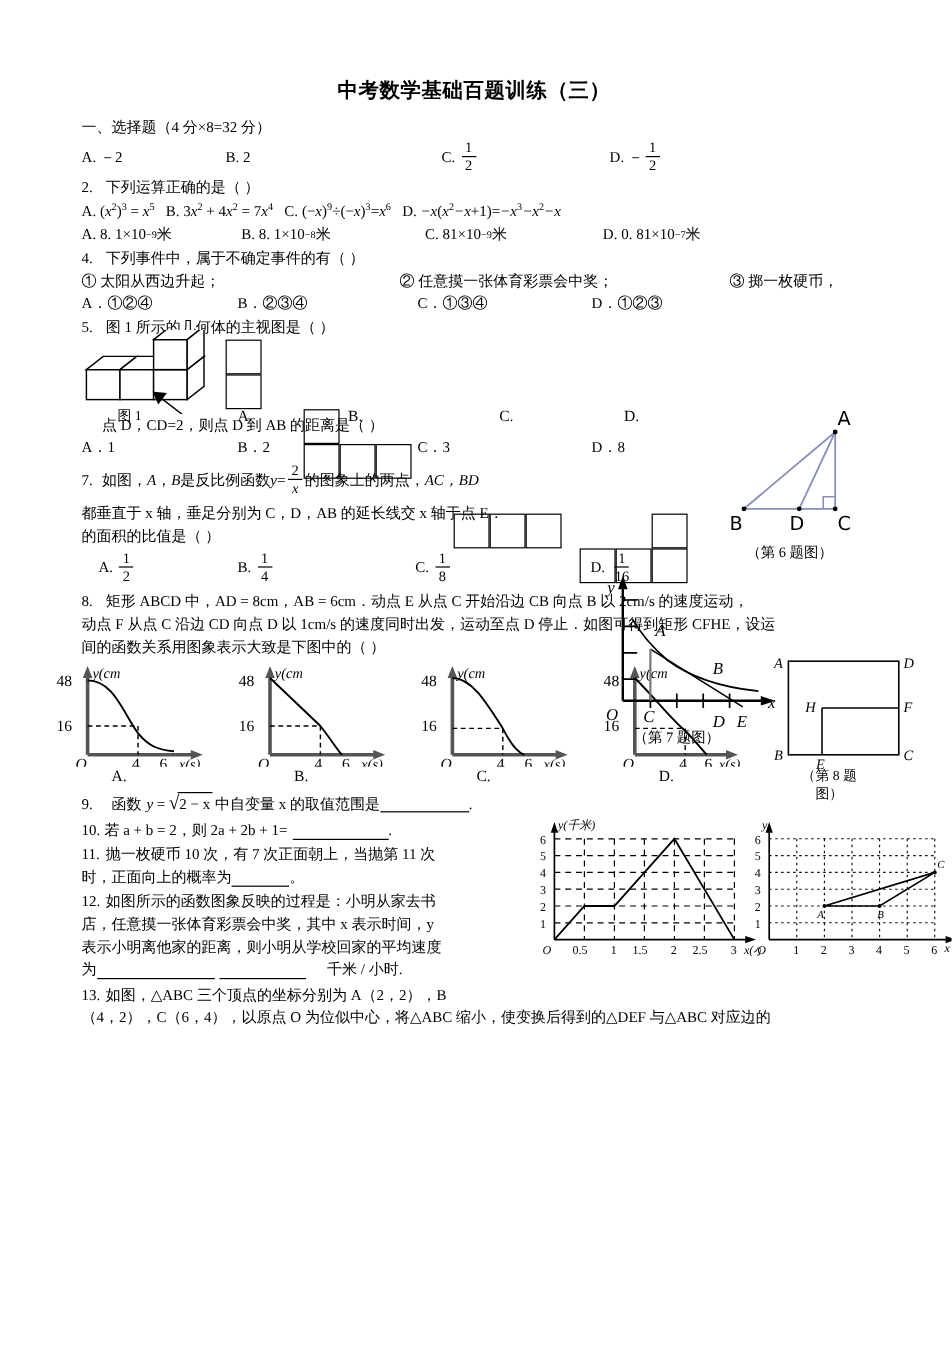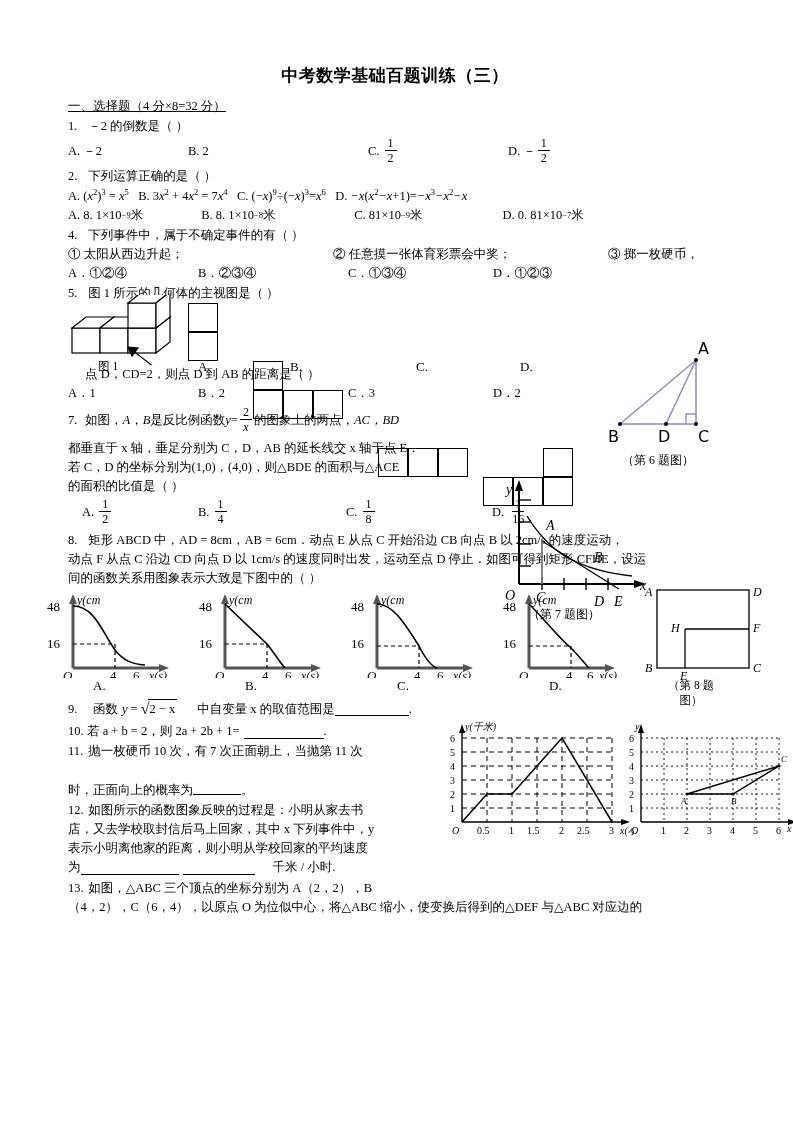--- a/index.html
+++ b/index.html
@@ -22,21 +22,21 @@
   }
   h1.title{
     font-family:"DejaVu Sans","Liberation Sans",sans-serif;
     font-weight:bold;
     font-size:17px;
     text-align:center;
     margin:0 0 10px 0;
     letter-spacing:.5px;
   }
   .line{line-height:1.52;margin:0;white-space:nowrap;}
-  .sec{margin-top:0;text-decoration:underline;}
+  .sec{margin-top:0;}
   .q{margin-top:1px;}
   .qn{display:inline-block;min-width:17px;}
   .opts{display:flex;align-items:center;}
   .opt{display:inline-flex;align-items:center;}
   i.v{font-style:italic;font-family:"Liberation Serif",serif;}
   .frac{display:inline-flex;flex-direction:column;align-items:center;
         vertical-align:middle;line-height:1;margin:0 2px;position:relative;top:-1px;}
   .frac .num{border-bottom:1px solid #000;padding:0 3px 1px 3px;font-size:12px;}
   .frac .den{padding:1px 3px 0 3px;font-size:12px;}
   sup{font-size:8.5px;vertical-align:super;}
@@ -53,24 +53,20 @@
 </head>
 <body>
 
 <div class="page">
   <div class="inner">
 
     <h1 class="title">中考数学基础百题训练（三）</h1>
 
     <p class="line sec">一、选择题（4 分×8=32 分）</p>
 
-    <p class="line q">
-      <span class="qn">1.</span>
-      <span>－2 的倒数是（     ）</span>
-    </p>
     <div class="line opts" style="height:30px;">
       <span class="opt" style="width:120px;">
         <span>A.</span>&nbsp;
         <span>－2</span>
       </span>
       <span class="opt" style="width:180px;">
         <span>B.</span>&nbsp;
         <span>2</span>
       </span>
       <span class="opt" style="width:140px;">
@@ -226,41 +222,40 @@
       <div class="fig-abs optlabel" style="left:452px;top:56px;">D.</div>
     </div>
 
     <p class="line" style="padding-left:17px;">
       <span>点 D，CD=2，则点 D 到 AB 的距离是（     ）</span>
     </p>
     <div class="line" style="display:flex;">
       <span style="width:130px;">A．1</span>
       <span style="width:150px;">B．2</span>
       <span style="width:145px;">C．3</span>
-      <span>D．2</span>
+      <span>D．8</span>
     </div>
 
     <div class="line q" style="display:flex;align-items:center;margin-top:4px;">
       <span class="qn">7.</span>
       <span>如图，</span>
       <i class="v">A</i>
       <span>，</span>
       <i class="v">B</i>
       <span>是反比例函数</span>
       <i class="v">y</i>
       <span>=</span>
       <span class="frac">
         <span class="num">2</span>
         <span class="den"><i class="v">x</i></span>
       </span>
       <span>的图象上的两点，</span>
       <i class="v">AC，BD</i>
     </div>
     <p class="line" style="margin-top:5px;">都垂直于 x 轴，垂足分别为 C，D，AB 的延长线交 x 轴于点 E．</p>
-    <p class="line">若 C，D 的坐标分别为(1,0)，(4,0)，则△BDE 的面积与△ACE</p>
     <p class="line">的面积的比值是（     ）</p>
     <div class="line opts" style="height:32px;padding-left:14px;">
       <span class="opt" style="width:116px;">
         <span>A.</span>&nbsp;
         <span class="frac">
           <span class="num">1</span>
           <span class="den">2</span>
         </span>
       </span>
       <span class="opt" style="width:148px;">
@@ -412,48 +407,48 @@
     </div>
 
 
     <div class="line q" style="display:flex;align-items:center;">
       <span class="qn">9.</span>
       <span style="margin-left:8px;">函数</span>
       <i class="v" style="margin-left:4px;">y</i>
       <span style="margin:0 3px;">=</span>
       <span style="font-size:16px;">√</span>
         <span class="sqrt">2 − x</span>
-      <span style="margin-left:20px;">中自变量 x 的取值范围是</span>
+      <span style="margin-left:2px;">中自变量 x 的取值范围是</span>
       <span class="blank" style="width:74px;"></span>
       <span>.</span>
     </div>
 
     <div class="line q" style="display:flex;align-items:center;">
       <span class="qn">10.</span>
       <span style="margin-left:2px;">若 a + b = 2，则 2a + 2b + 1=</span>
       <span class="blank" style="width:80px;margin-left:4px;"></span>
       <span>.</span>
     </div>
 
     <div style="position:relative;">
       <p class="line q">
         <span class="qn">11.</span>
         <span>抛一枚硬币 10 次，有 7 次正面朝上，当抛第 11 次</span>
       </p>
-      <div class="line" style="display:flex;margin-top:20px;">
+      <div class="line" style="display:flex;align-items:center;">
         <span>时，正面向上的概率为</span>
         <span class="blank" style="width:48px;"></span>
         <span>。</span>
       </div>
 
       <p class="line q">
         <span class="qn">12.</span>
         <span>如图所示的函数图象反映的过程是：小明从家去书</span>
       </p>
-      <p class="line">店，又去学校取封信后马上回家，其中 x 下列事件中，y</p>
+      <p class="line">店，任意摸一张体育彩票会中奖，其中 x 表示时间，y</p>
       <p class="line">表示小明离他家的距离，则小明从学校回家的平均速度</p>
       <div class="line" style="display:flex;align-items:center;">
         <span>为</span>
         <span class="blank" style="width:98px;"></span>
         <span class="blank" style="width:72px;margin-left:4px;"></span>
         <span style="margin-left:18px;">千米 / 小时.</span>
       </div>
 
       <div class="fig-abs" style="left:366px;top:-28px;">
         <svg width="200" height="128" viewBox="0 0 200 128">

